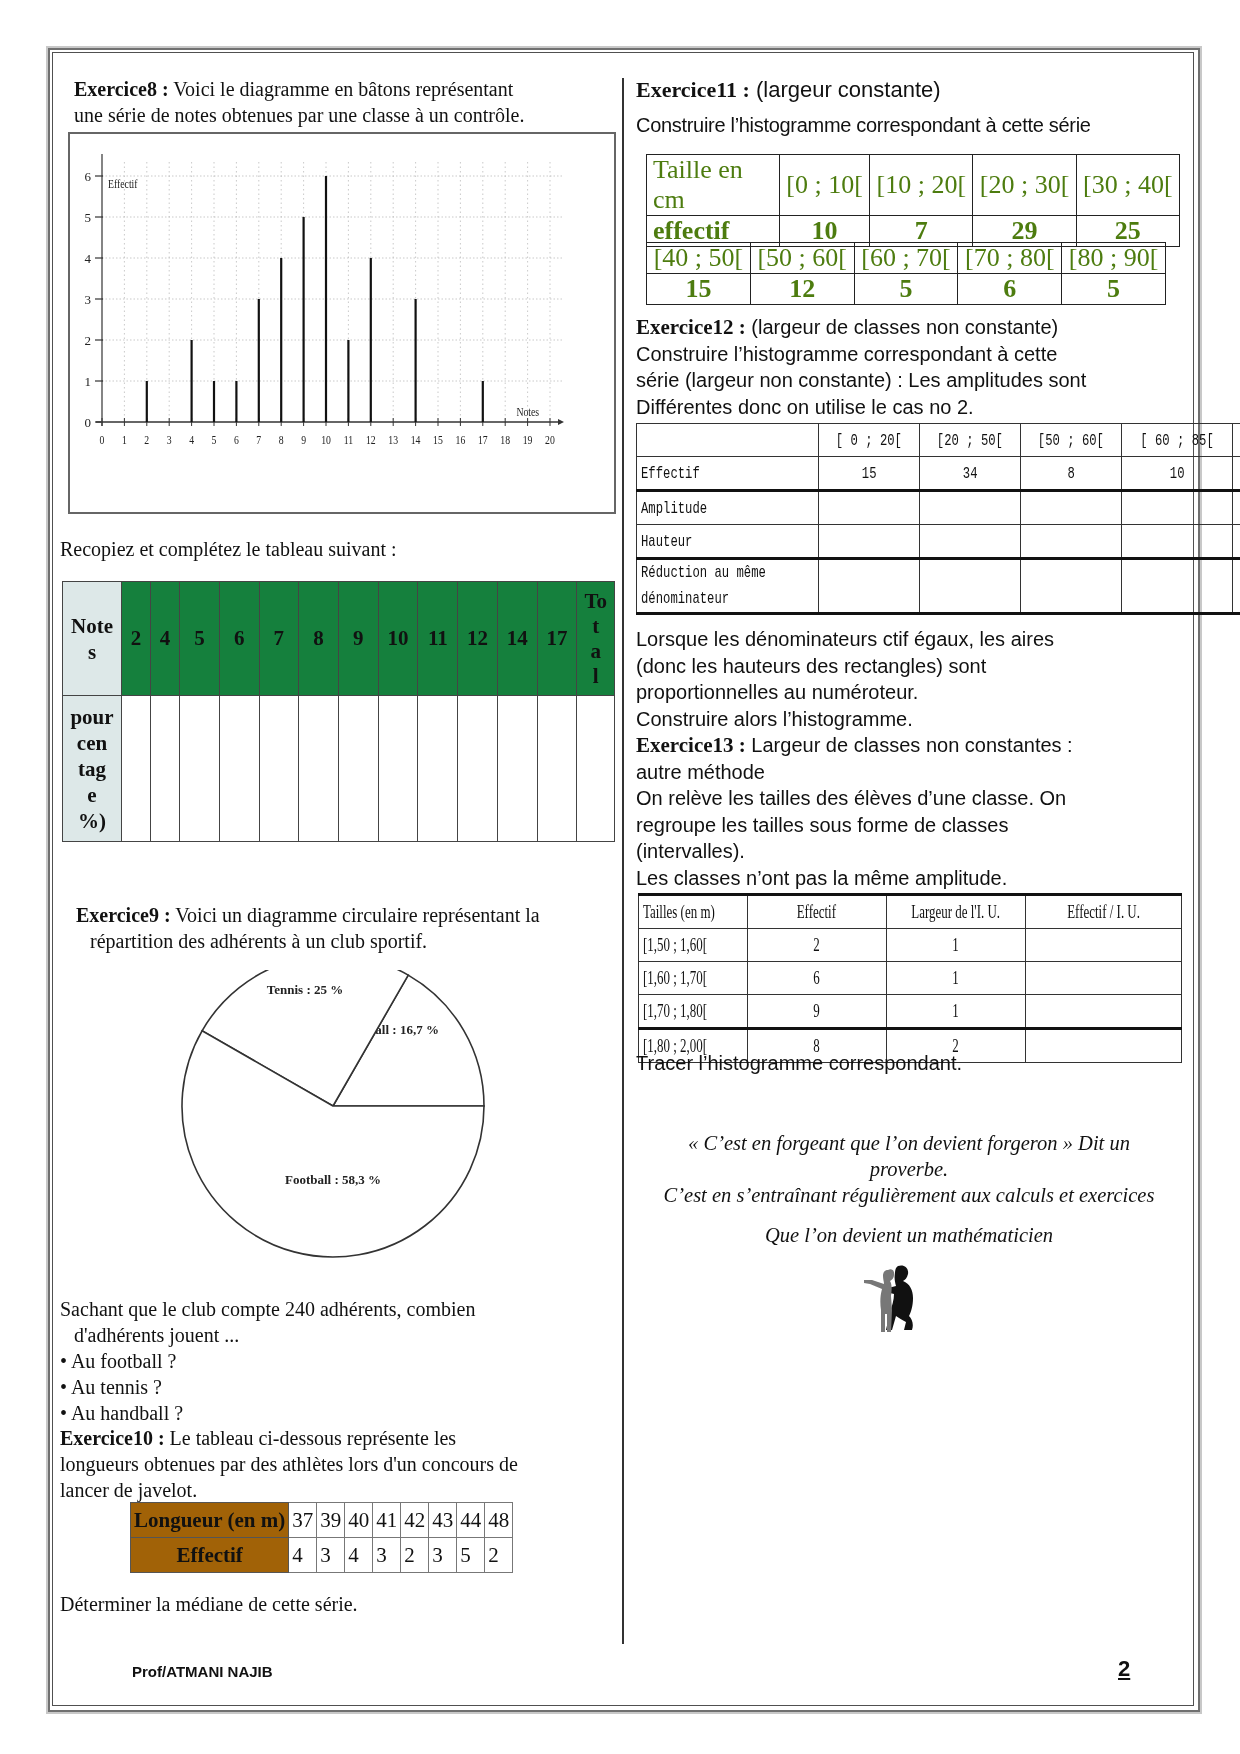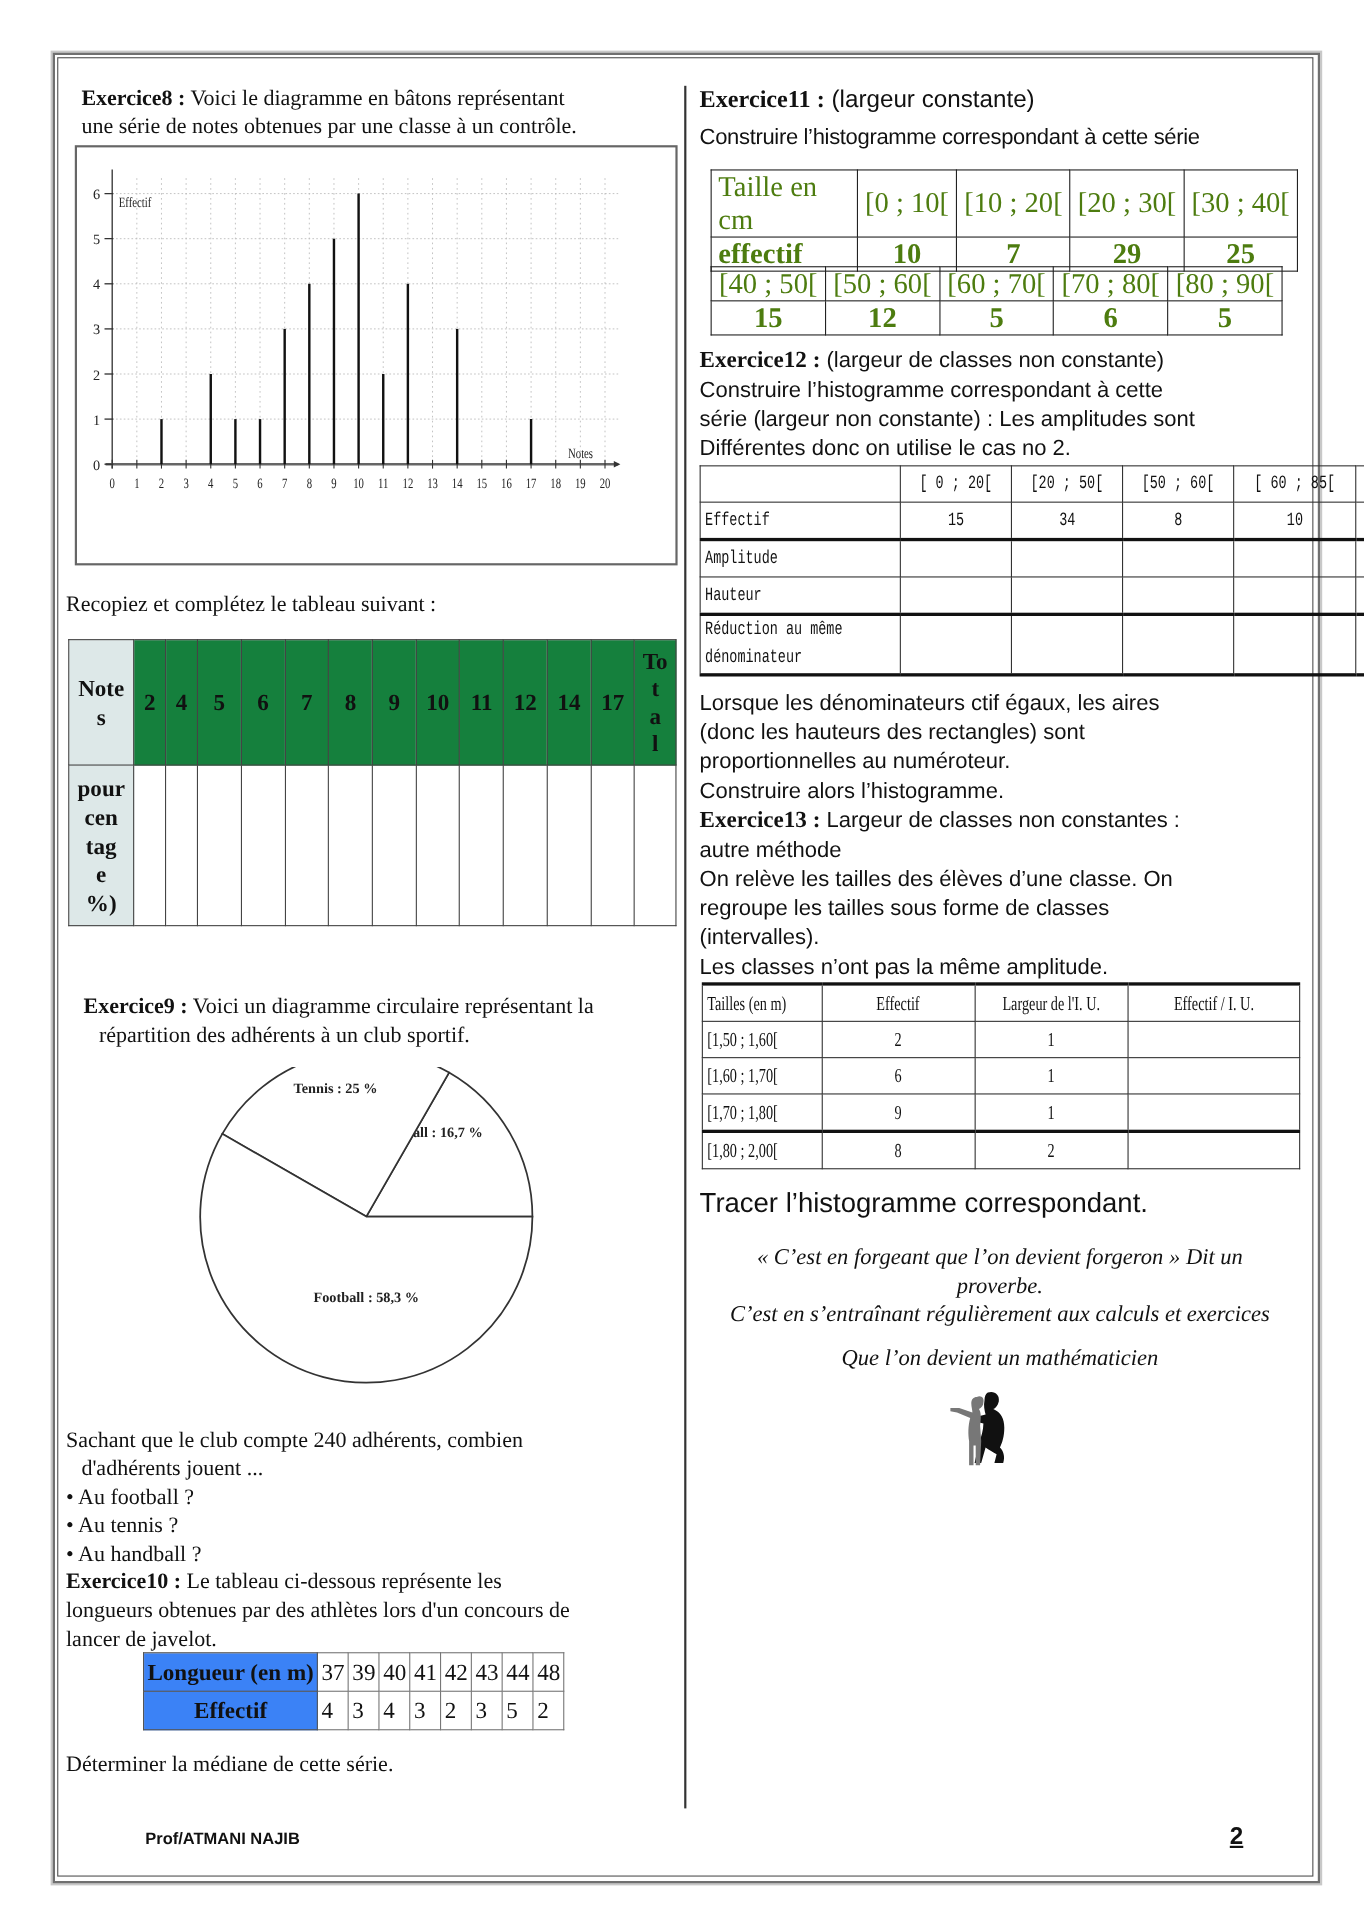--- a/index.html
+++ b/index.html
@@ -18,21 +18,21 @@
   .chart-box { position: absolute; left: 68px; top: 132px; width: 544px; height: 378px; border: 2px solid #666; background: #fff; }
   
   table { border-collapse: collapse; }
   .notes-table { position: absolute; left: 62px; top: 581px; width: 553px; }
   .notes-table td { border: 1.5px solid #444; text-align: center; font-weight: bold; font-size: 21px; font-family: "Liberation Serif", serif; padding: 0; }
   .notes-table .hdr { background: #15803d; }
   .notes-table .lbl { background: #dde8e8; line-height: 26px; }
   .pie-wrap { position: absolute; left: 180px; top: 970px; width: 320px; height: 310px; }
   .jav-table { position: absolute; left: 130px; top: 1502px; }
   .jav-table td { border: 1px solid #777; font-size: 21px; font-family: "Liberation Serif", serif; padding: 0 3px; height: 34px; }
-  .jav-table .lbl { background: #3b82f6; font-weight: bold; text-align: center; border: 1.5px solid #555; padding: 0 3px; }
+  .jav-table .lbl { background: #a16207; font-weight: bold; text-align: center; border: 1.5px solid #555; padding: 0 3px; }
 
   .ex11-table { position: absolute; }
   .ex11-table td { border: 1.5px solid #222; font-family: "Liberation Serif", serif; font-size: 26px; text-align: center; height: 28px; padding: 0 6px; color: #4d7c0f; }
   .ex11-table td.left { text-align: left; }
   .ex12-table { position: absolute; left: 636px; top: 423px; width: 544px; }
   .ex12-table td { border: 1.2px solid #333; font-family: Liberation Mono, monospace; font-size: 17px; height: 32px; text-align: center; padding: 0 4px; transform-origin: left; }
   .ex12-table td.left { text-align: left; }
   .ex12-table tr.thick td { border-top: 3px solid #111; }
   .narrow { display: inline-block; transform: scaleX(0.72); transform-origin: center; white-space: nowrap; }
   .narrow-l { display: inline-block; transform: scaleX(0.72); transform-origin: left; white-space: nowrap; }
@@ -414,21 +414,21 @@
   </tr>
   <tr class="thick">
     <td class="left"><span class="narrow-l">[1,80 ; 2,00[</span></td>
     <td><span class="narrow">8</span></td>
     <td><span class="narrow">2</span></td>
     <td></td>
   </tr>
 </tbody>
   </table>
 
-<div class="abs sans" style="left:636px; top:1080px; font-size:25px;">Tracer l’histogramme correspondant.</div>
+<div class="abs sans" style="left:636px; top:1052px; font-size:20px;">Tracer l’histogramme correspondant.</div>
 
 <div class="quote" style="top:1130px;">« C’est en forgeant que l’on devient forgeron » Dit un</div>
 <div class="quote" style="top:1156px;">proverbe.</div>
 <div class="quote" style="top:1182px;">C’est en s’entraînant régulièrement aux calculs et exercices</div>
 <div class="quote" style="top:1222px;">Que l’on devient un mathématicien</div>
 
 <div class="abs" style="left:862px; top:1262px; width:70px; height:72px;">
   <svg width="70" height="72" viewBox="0 0 70 72">
 
     <path d="M36 4 C42 2 47 6 46 12 C45 16 43 18 41 19 C48 22 51 28 51 36 C51 44 49 50 47 54 C50 57 52 62 50 68 L42 68 L44 60 C40 58 37 56 34 54 L30 68 L24 68 L28 50 C30 44 32 38 32 32 L24 30 L26 26 L34 24 C33 20 32 16 33 11 C33 8 34 5 36 4 Z" fill="#111"></path>

